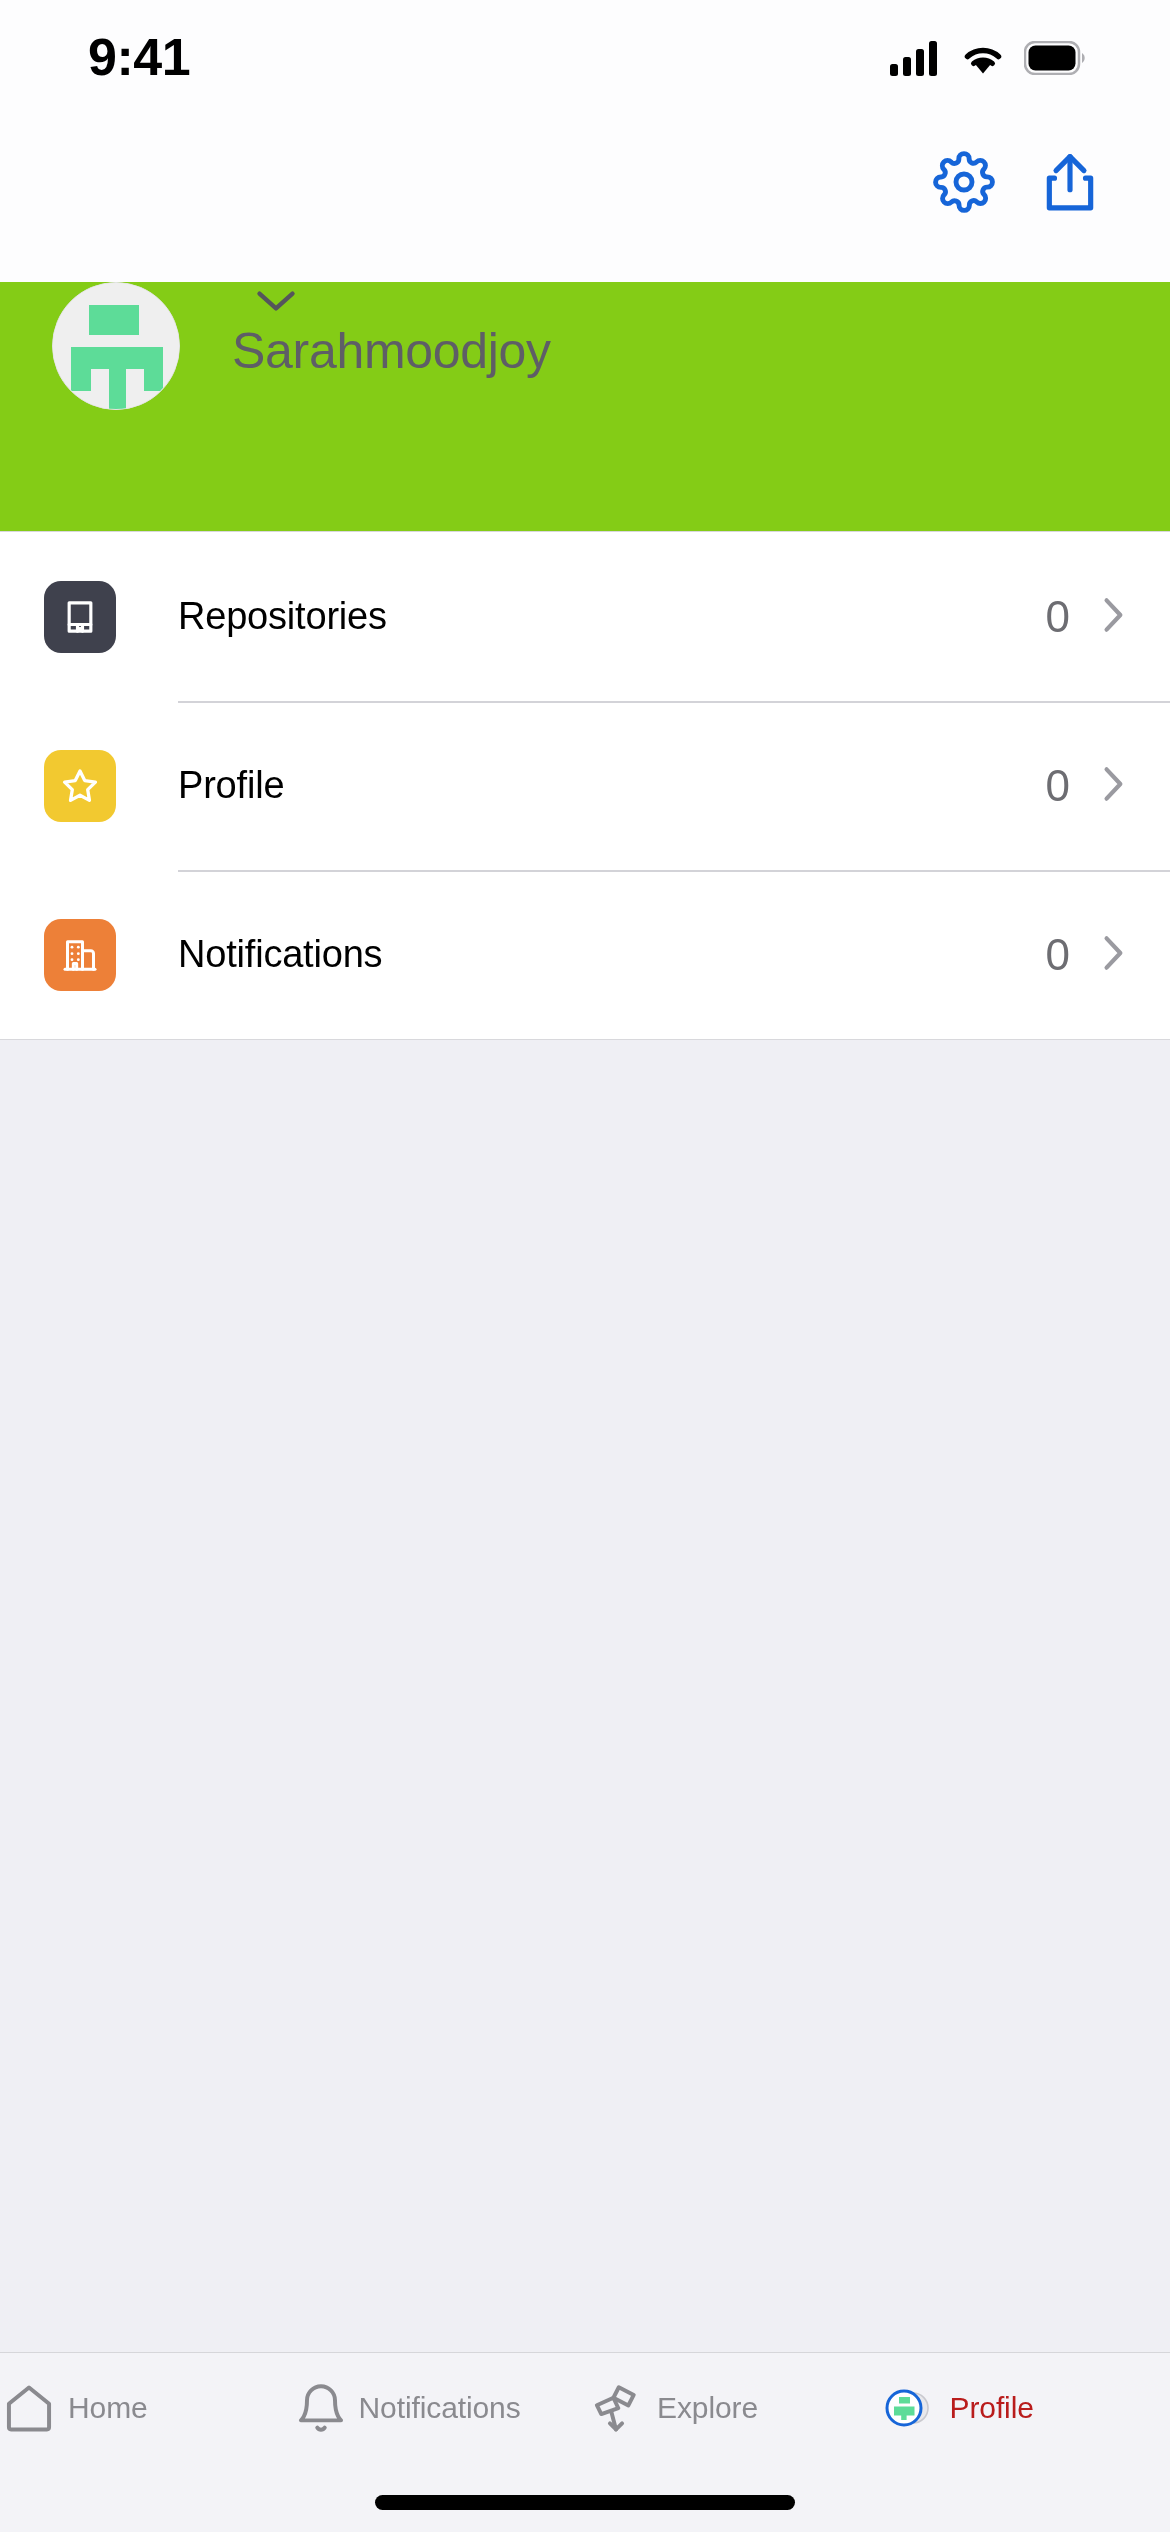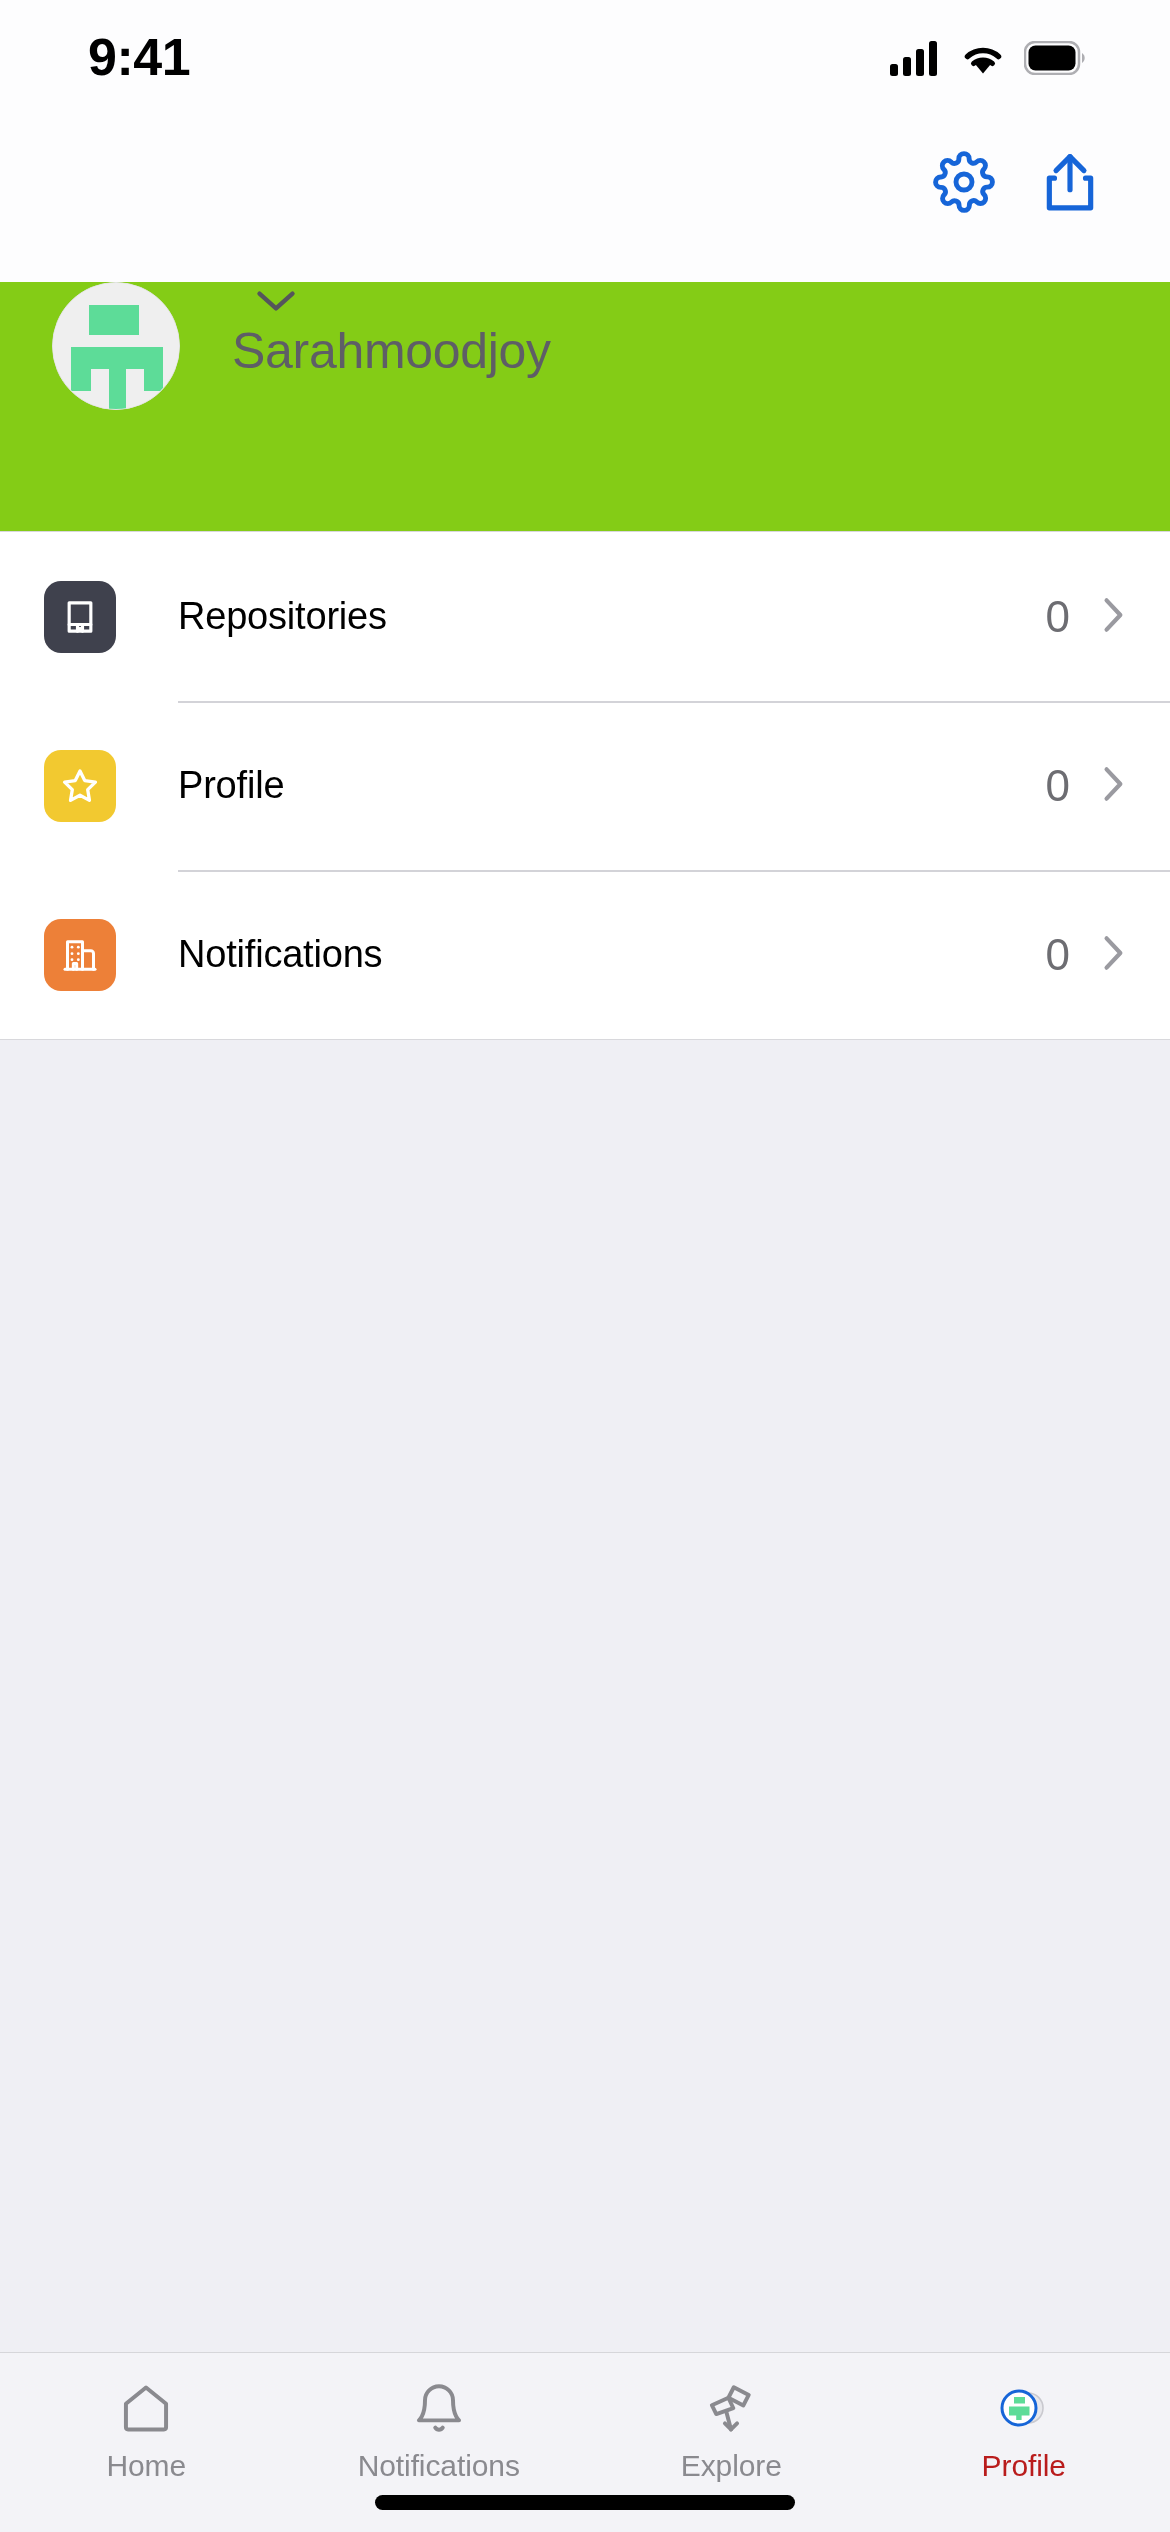--- a/index.html
+++ b/index.html
@@ -86,21 +86,21 @@
   
   .spacer { flex:1; background:#EFEFF4; }
 
   
   .tabbar {
     flex:none; height:180px; background:#F3F3F7;
     border-top:1.5px solid #D6D6DA;
     display:flex; align-items:flex-start; padding-top:24px;
   }
   .tab {
-    flex:1; display:flex; flex-direction:column;
+    flex:1; display:flex; 
     align-items:center; justify-content:flex-start; gap:10px; cursor:pointer;
   }
   .tab-ico { height:62px; display:flex; align-items:center; justify-content:center; }
   .tab-label { font-size:30px; color:#8A8A8F; letter-spacing:-0.1px; }
   .tab.active .tab-label { color:#b91c1c; }
   .home-ind {
     position:absolute; bottom:22px; left:50%; transform:translateX(-50%);
     width:420px; height:15px; border-radius:10px; background:#000;
   }
 </style>

